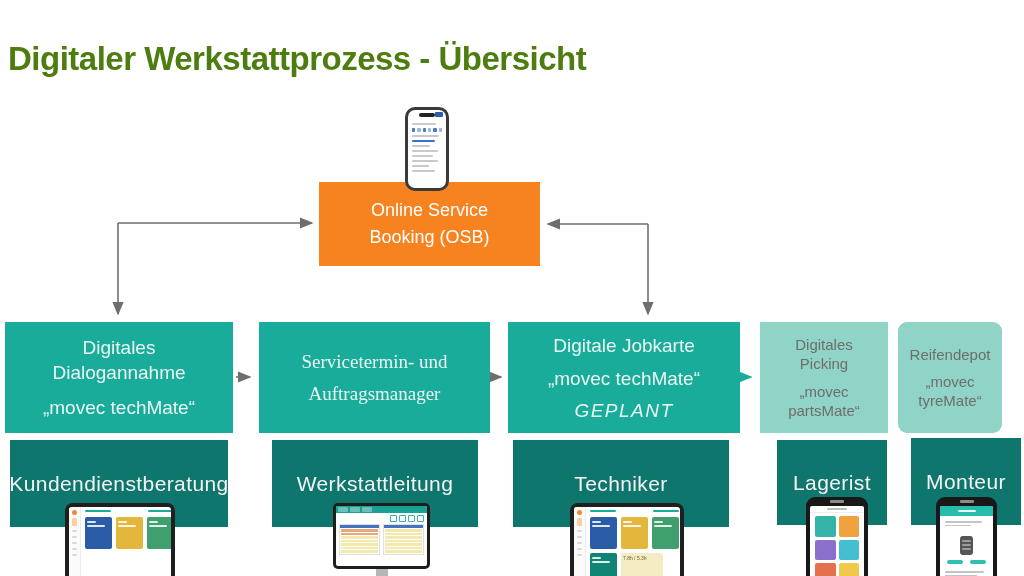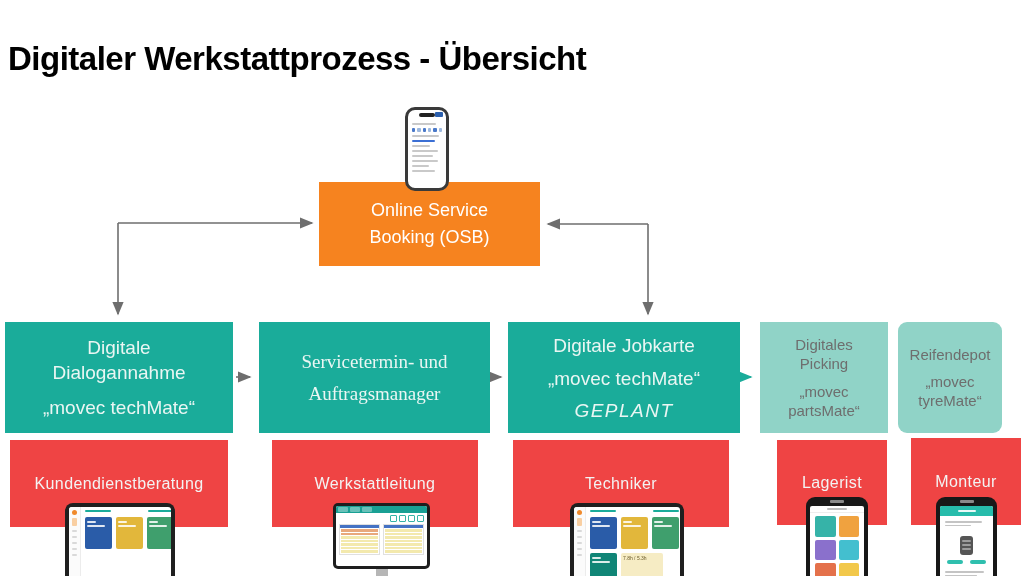--- a/index.html
+++ b/index.html
@@ -4,21 +4,21 @@
 <style>
   html,body{margin:0;padding:0;background:#e9e9e9;}
   #canvas{
     position:relative;width:1024px;height:576px;margin:0 auto;
     background:#ffffff;overflow:hidden;
     font-family:"Liberation Sans",sans-serif;
   }
   
   .page-title{
     position:absolute;left:8px;top:40px;
-    font-size:33px;font-weight:800;color:#000000;letter-spacing:-0.5px;
+    font-size:33px;font-weight:800;color:#4d7c0f;letter-spacing:-0.5px;
   }
   
   .connectors{position:absolute;left:0;top:0;z-index:1;pointer-events:none;}
   
   .osb-box{
     position:absolute;left:319px;top:182px;width:221px;height:84px;z-index:2;
     background:#F6831F;color:#ffffff;
     display:flex;align-items:center;justify-content:center;text-align:center;
     font-size:18px;line-height:1.5;padding:0 28px;box-sizing:border-box;
   }
@@ -36,23 +36,23 @@
   .p-status{font-size:19px;margin-top:9px;letter-spacing:1.5px;font-style:italic;}
   .p-light .p-title{font-size:15px;line-height:1.3;}
   .p-light .p-sub{font-size:15px;margin-top:9px;line-height:1.25;}
   #pbox1{left:5px;width:228px;}
   #pbox2{left:259px;width:231px;}
   #pbox3{left:508px;width:232px;}
   #pbox4{left:760px;width:128px;}
   #pbox5{left:898px;width:104px;border-radius:9px;}
   
   .r-box{
-    position:absolute;top:440px;height:87px;z-index:2;background:#ef4444;color:#F3F3F3;
+    position:absolute;top:440px;height:87px;z-index:2;background:#0f766e;color:#F3F3F3;
     display:flex;align-items:center;justify-content:center;text-align:center;
-    font-size:16px;letter-spacing:0.4px;
+    font-size:21px;letter-spacing:0.4px;
   }
   #rbox1{left:10px;width:218px;}
   #rbox2{left:272px;width:206px;}
   #rbox3{left:513px;width:216px;}
   #rbox4{left:777px;width:110px;height:85px;}
   #rbox5{left:911px;width:110px;top:438px;}
   
   .osb-phone{
     position:absolute;left:405px;top:107px;width:44px;height:84px;z-index:3;
     background:#ffffff;border:3px solid #3a3a3a;border-radius:10px;box-sizing:border-box;
@@ -177,21 +177,21 @@
       <div class="mline" style="width:55%"></div>
       <div class="mline" style="width:78%"></div>
     </div>
   </div>
 
   <div class="osb-box">
     <span>Online Service Booking (OSB)</span>
   </div>
 
   <div id="pbox1" class="p-box p-dark">
-    <span class="p-title" style="max-width:170px">Digitale Dialogannahme</span>
+    <span class="p-title" style="max-width:170px">Digitales Dialogannahme</span>
     <span class="p-sub">„movec techMate“</span>
   </div>
 
   <div id="pbox2" class="p-box p-dark">
     <span class="p-title-airy">Servicetermin- und Auftragsmanager</span>
   </div>
 
   <div id="pbox3" class="p-box p-dark">
     <span class="p-title">Digitale Jobkarte</span>
     <span class="p-sub" style="margin-top:9px">„movec techMate“</span>

